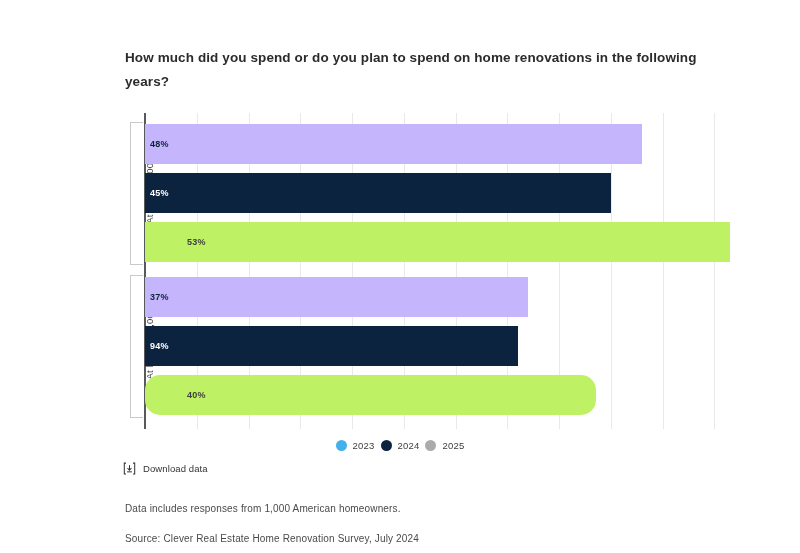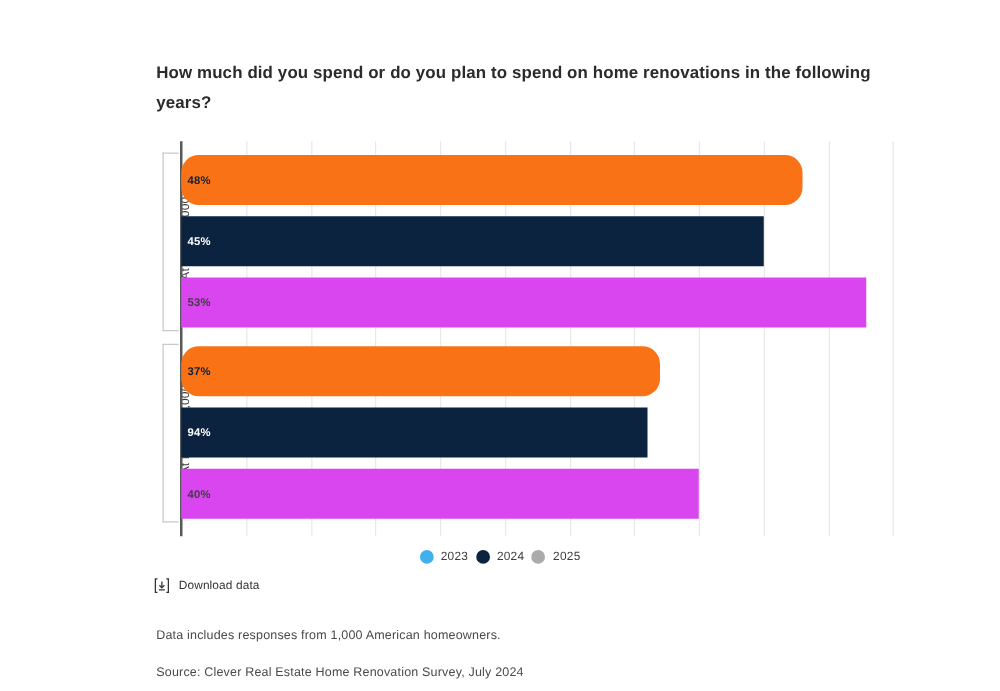--- a/index.html
+++ b/index.html
@@ -106,25 +106,25 @@
     display: flex;
     align-items: center;
   }
   .bar-value {
     font-size: 9px;
     font-weight: bold;
     margin-left: 5px;
     white-space: nowrap;
     letter-spacing: 0.2px;
   }
-  .bar.s2023 { background: #f97316; border-radius: 14px; }
+  .bar.s2023 { background: #c4b5fd; }
   .bar.s2023 .bar-value { color: #0d2238; }
   .bar.s2024 { background: #0c2340; }
   .bar.s2024 .bar-value { color: #ffffff; }
-  .bar.s2025 { background: #d946ef; }
+  .bar.s2025 { background: #bef264; padding-left: 37px; }
   .bar.s2025 .bar-value { color: #3f3f3f; }
 
   
   .legend {
     position: absolute;
     left: 0;
     top: 440px;
     width: 800px;
     display: flex;
     justify-content: center;
@@ -223,21 +223,21 @@
       <div class="bar s2025" style="top:109px; width:548.4px;">
         <span class="bar-value">53%</span>
       </div>
 
       <div class="bar s2023" style="top:164px; width:382.9px;">
         <span class="bar-value">37%</span>
       </div>
       <div class="bar s2024" style="top:213px; width:372.6px;">
         <span class="bar-value">94%</span>
       </div>
-      <div class="bar s2025" style="top:262px; width:414px;">
+      <div class="bar s2025" style="top:262px; width:414px;border-radius:15px;">
         <span class="bar-value">40%</span>
       </div>
     </div>
   </div>
 
   <div class="legend">
     <div class="legend-item">
       <span class="legend-dot" style="background:#43b0ee;"></span>
       <span class="legend-label">2023</span>
     </div>

